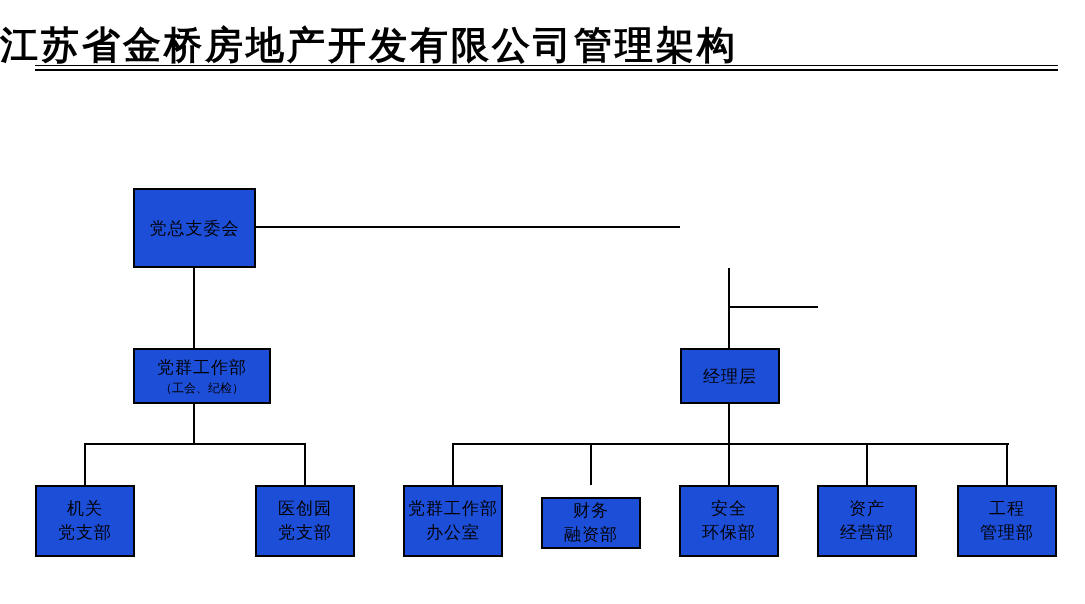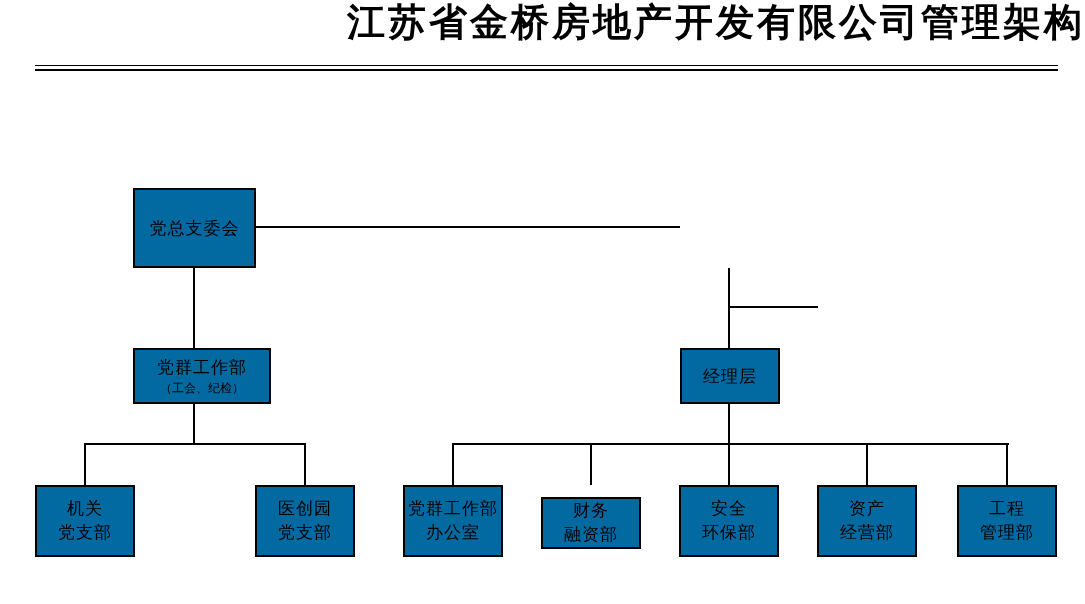--- a/index.html
+++ b/index.html
@@ -8,24 +8,24 @@
     position: relative;
     width: 1085px;
     height: 604px;
     background: #ffffff;
     color: #000000;
     font-family: "Liberation Sans", sans-serif;
     overflow: hidden;
   }
   .title {
     position: absolute;
-    top: 0;
+    top: 23px;
     left: 0;
     width: 100%;
-    text-align: right;
+    text-align: left;
     font-family: "Liberation Serif", serif;
     font-weight: bold;
     font-size: 38px;
     line-height: 44px;
     letter-spacing: 3px;
     white-space: nowrap;
   }
   .double-rule {
     position: absolute;
     top: 65px;
@@ -34,21 +34,21 @@
     height: 6px;
     border-top: 1px solid #000000;
     border-bottom: 2px solid #000000;
   }
   .canvas { position: absolute; top: 0; left: 0; width: 100%; height: 100%; }
   .hline { position: absolute; height: 2px; background: #000000; }
   .vline { position: absolute; width: 2px; background: #000000; }
   .node {
     position: absolute;
     border: 2px solid #000000;
-    background: #0369a1;
+    background: #1d4ed8;
     display: flex;
     flex-direction: column;
     align-items: center;
     justify-content: center;
     text-align: center;
     font-size: 17px;
     letter-spacing: 1px;
     line-height: 23px;
     color: #000000;
   }

